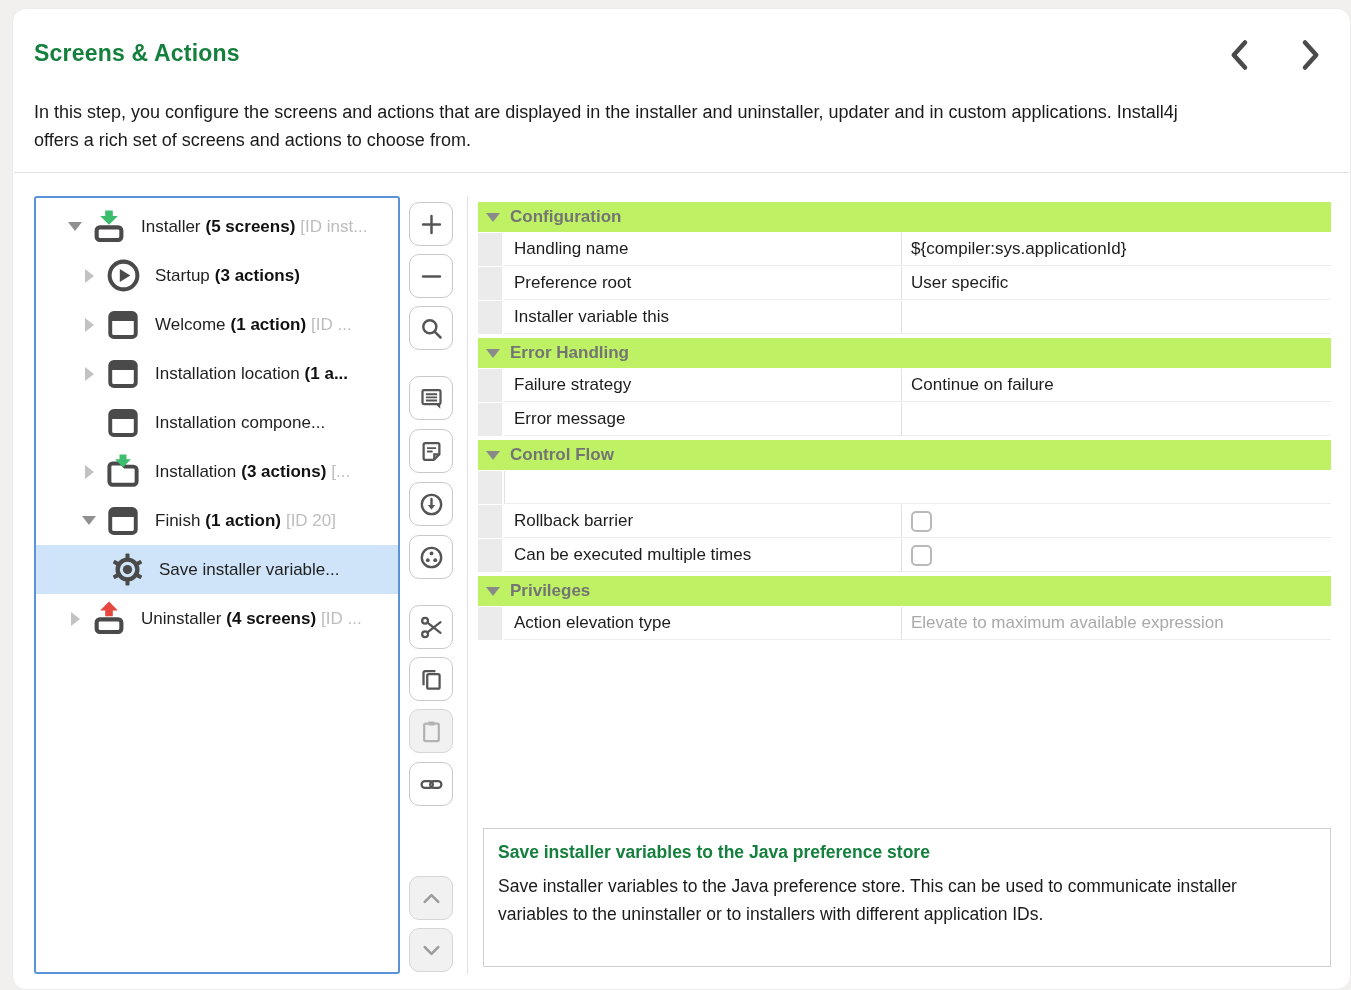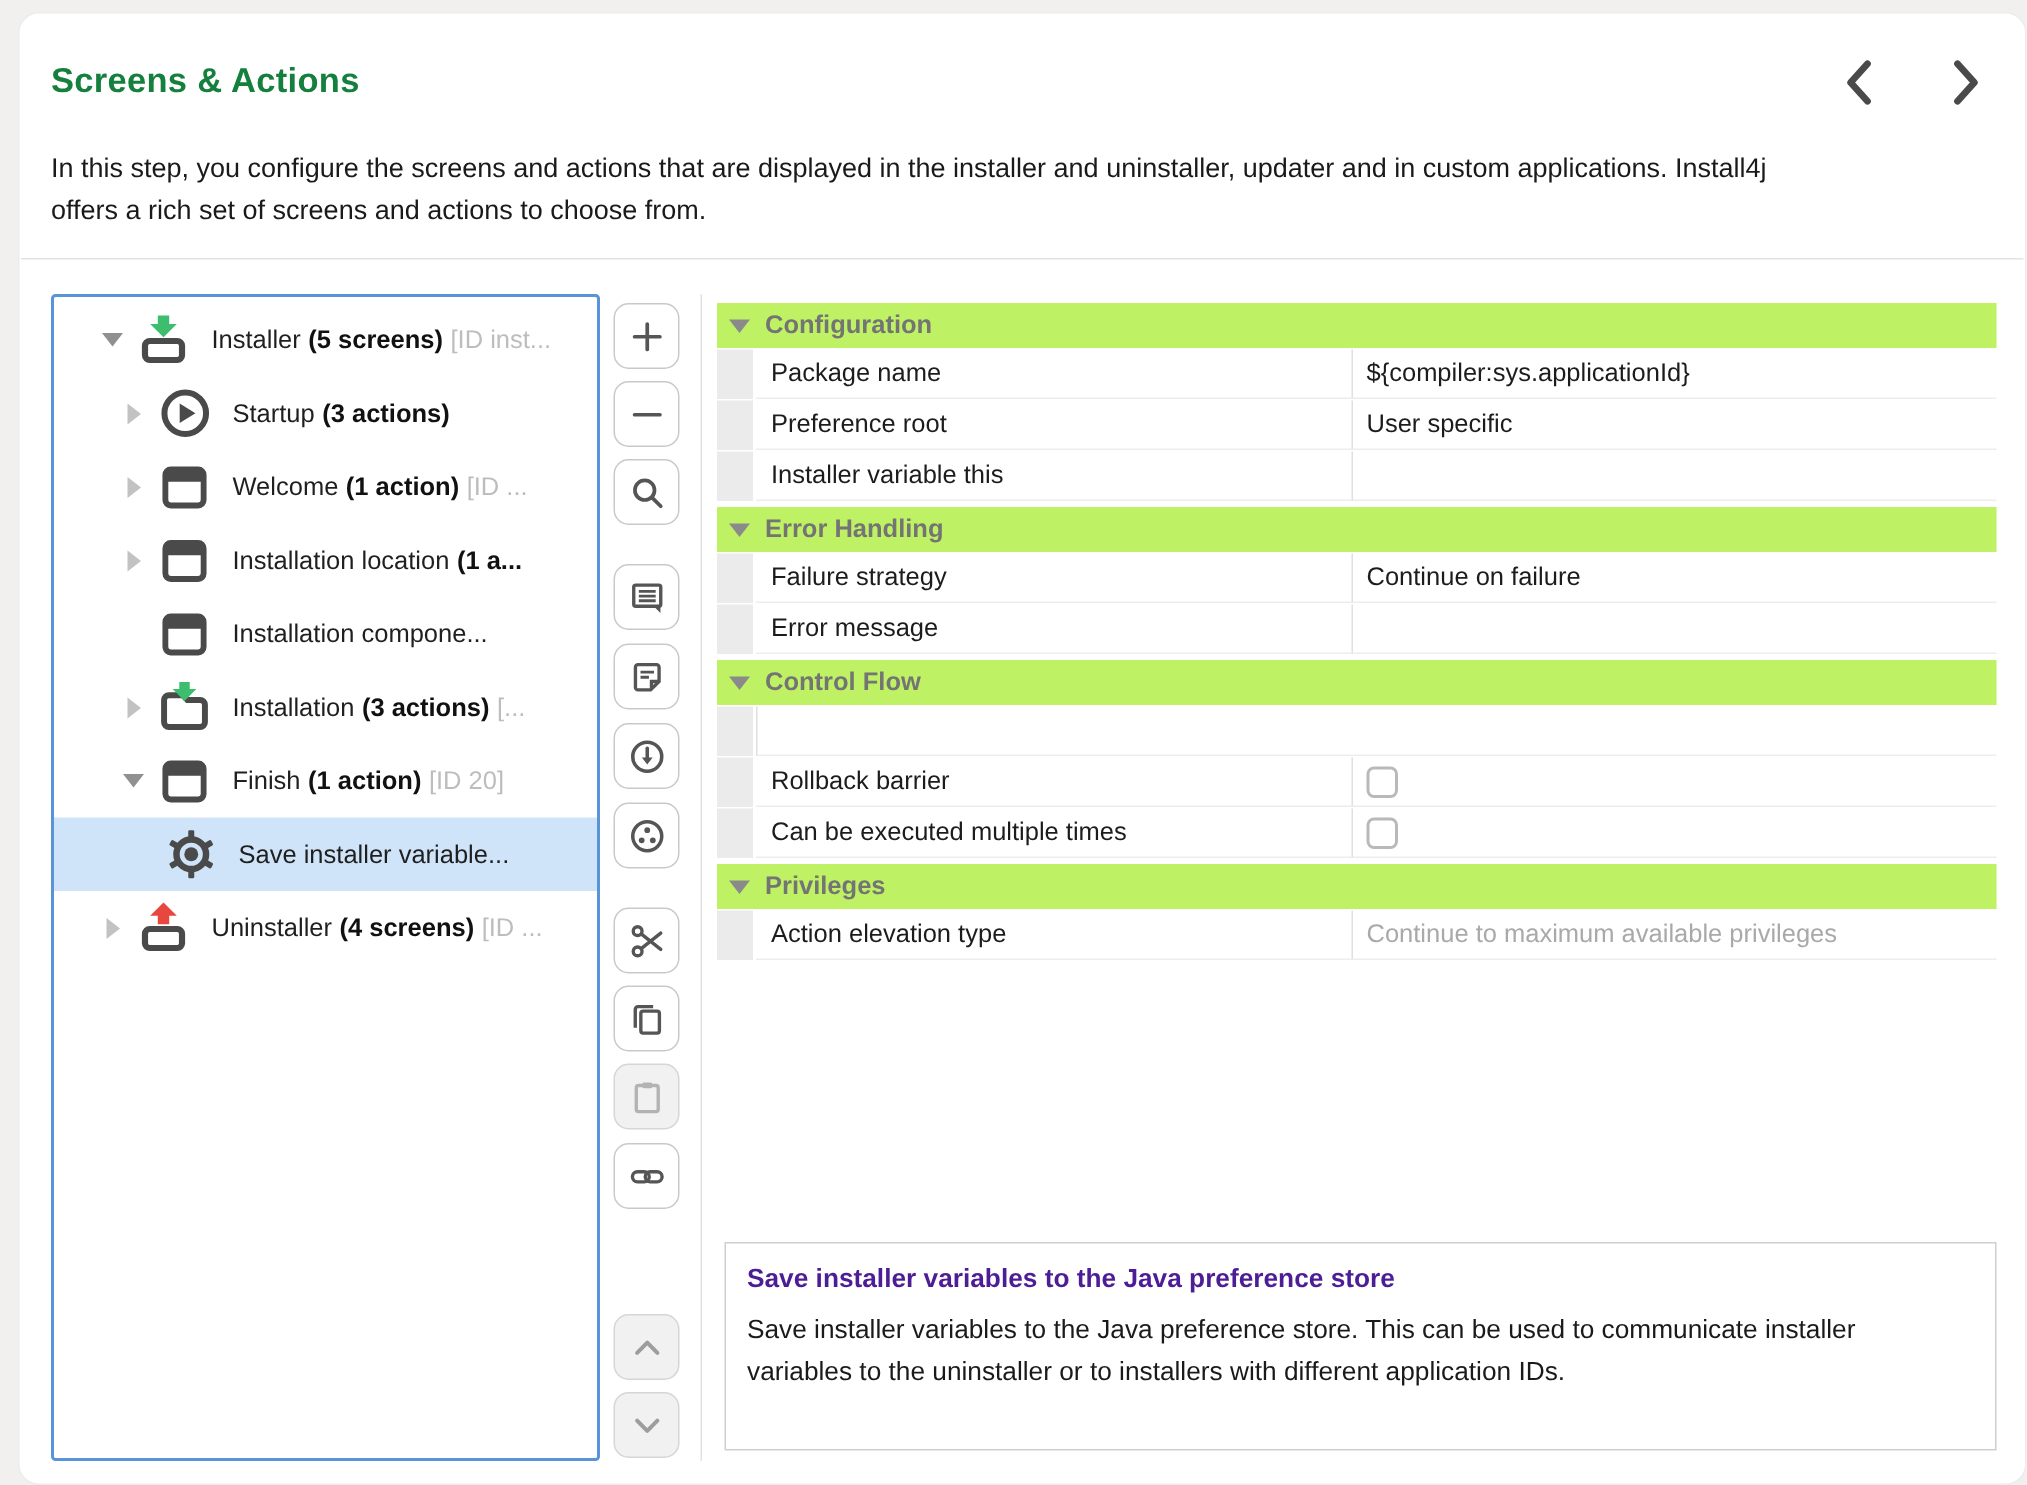--- a/index.html
+++ b/index.html
@@ -39,21 +39,21 @@
   .psection.gap { margin-top:4px; }
   .prow { height:33px; display:flex; align-items:stretch; margin-bottom:1px; }
   .gutter { flex:0 0 24px; background:#ebebeb; margin-right:2px; }
   .plabel { flex:0 0 397px; display:flex; align-items:center; padding-left:10px; font-size:17px; color:#1c1c1c; border-bottom:1px solid #ededed; }
   .pvalue { flex:1; display:flex; align-items:center; padding-left:9px; font-size:17px; color:#1c1c1c; border-left:1px solid #e0e0e0; border-bottom:1px solid #ededed; }
   .pvalue.muted { color:#a9a9a9; }
   .cb { width:21px; height:21px; border:2px solid #b9b9b9; border-radius:5px; background:#fff; cursor:pointer; }
 
   
   .details { position:absolute; left:483px; top:828px; width:848px; height:139px; border:1px solid #cfcfcf; background:#fff; padding:13px 14px; }
-  .details-title { font-size:17.5px; font-weight:700; color:#4c1d95; margin-bottom:9px; }
+  .details-title { font-size:17.5px; font-weight:700; color:#15803d; margin-bottom:9px; }
   .details-body { font-size:17.5px; color:#1a1a1a; line-height:28px; width:810px; }
 
   svg { display:block; }
 </style>
 </head>
 <body>
 
 <div class="card"></div>
 
 <div class="page-title">Screens &amp; Actions</div>
@@ -327,21 +327,21 @@
 <div class="vsep"></div>
 
 <div class="props">
 
   <div class="psection">
     <span class="tri"></span>
     <span class="ptitle">Configuration</span>
   </div>
   <div class="prow">
     <div class="gutter"></div>
-    <div class="plabel">Package name</div>
+    <div class="plabel">Handling name</div>
     <div class="pvalue">${compiler:sys.applicationId}</div>
   </div>
   <div class="prow">
     <div class="gutter"></div>
     <div class="plabel">Preference root</div>
     <div class="pvalue">User specific</div>
   </div>
   <div class="prow">
     <div class="gutter"></div>
     <div class="plabel">Installer variable this</div>
@@ -386,21 +386,21 @@
       </div>
   </div>
 
   <div class="psection gap">
     <span class="tri"></span>
     <span class="ptitle">Privileges</span>
   </div>
   <div class="prow">
     <div class="gutter"></div>
     <div class="plabel">Action elevation type</div>
-    <div class="pvalue muted">Continue to maximum available privileges</div>
+    <div class="pvalue muted">Elevate to maximum available expression</div>
   </div>
 
 </div>
 
 <div class="details">
   <div class="details-title">Save installer variables to the Java preference store</div>
   <div class="details-body">Save installer variables to the Java preference store. This can be used to communicate installer variables to the uninstaller or to installers with different application IDs.</div>
 </div>
 
 </body></html>

